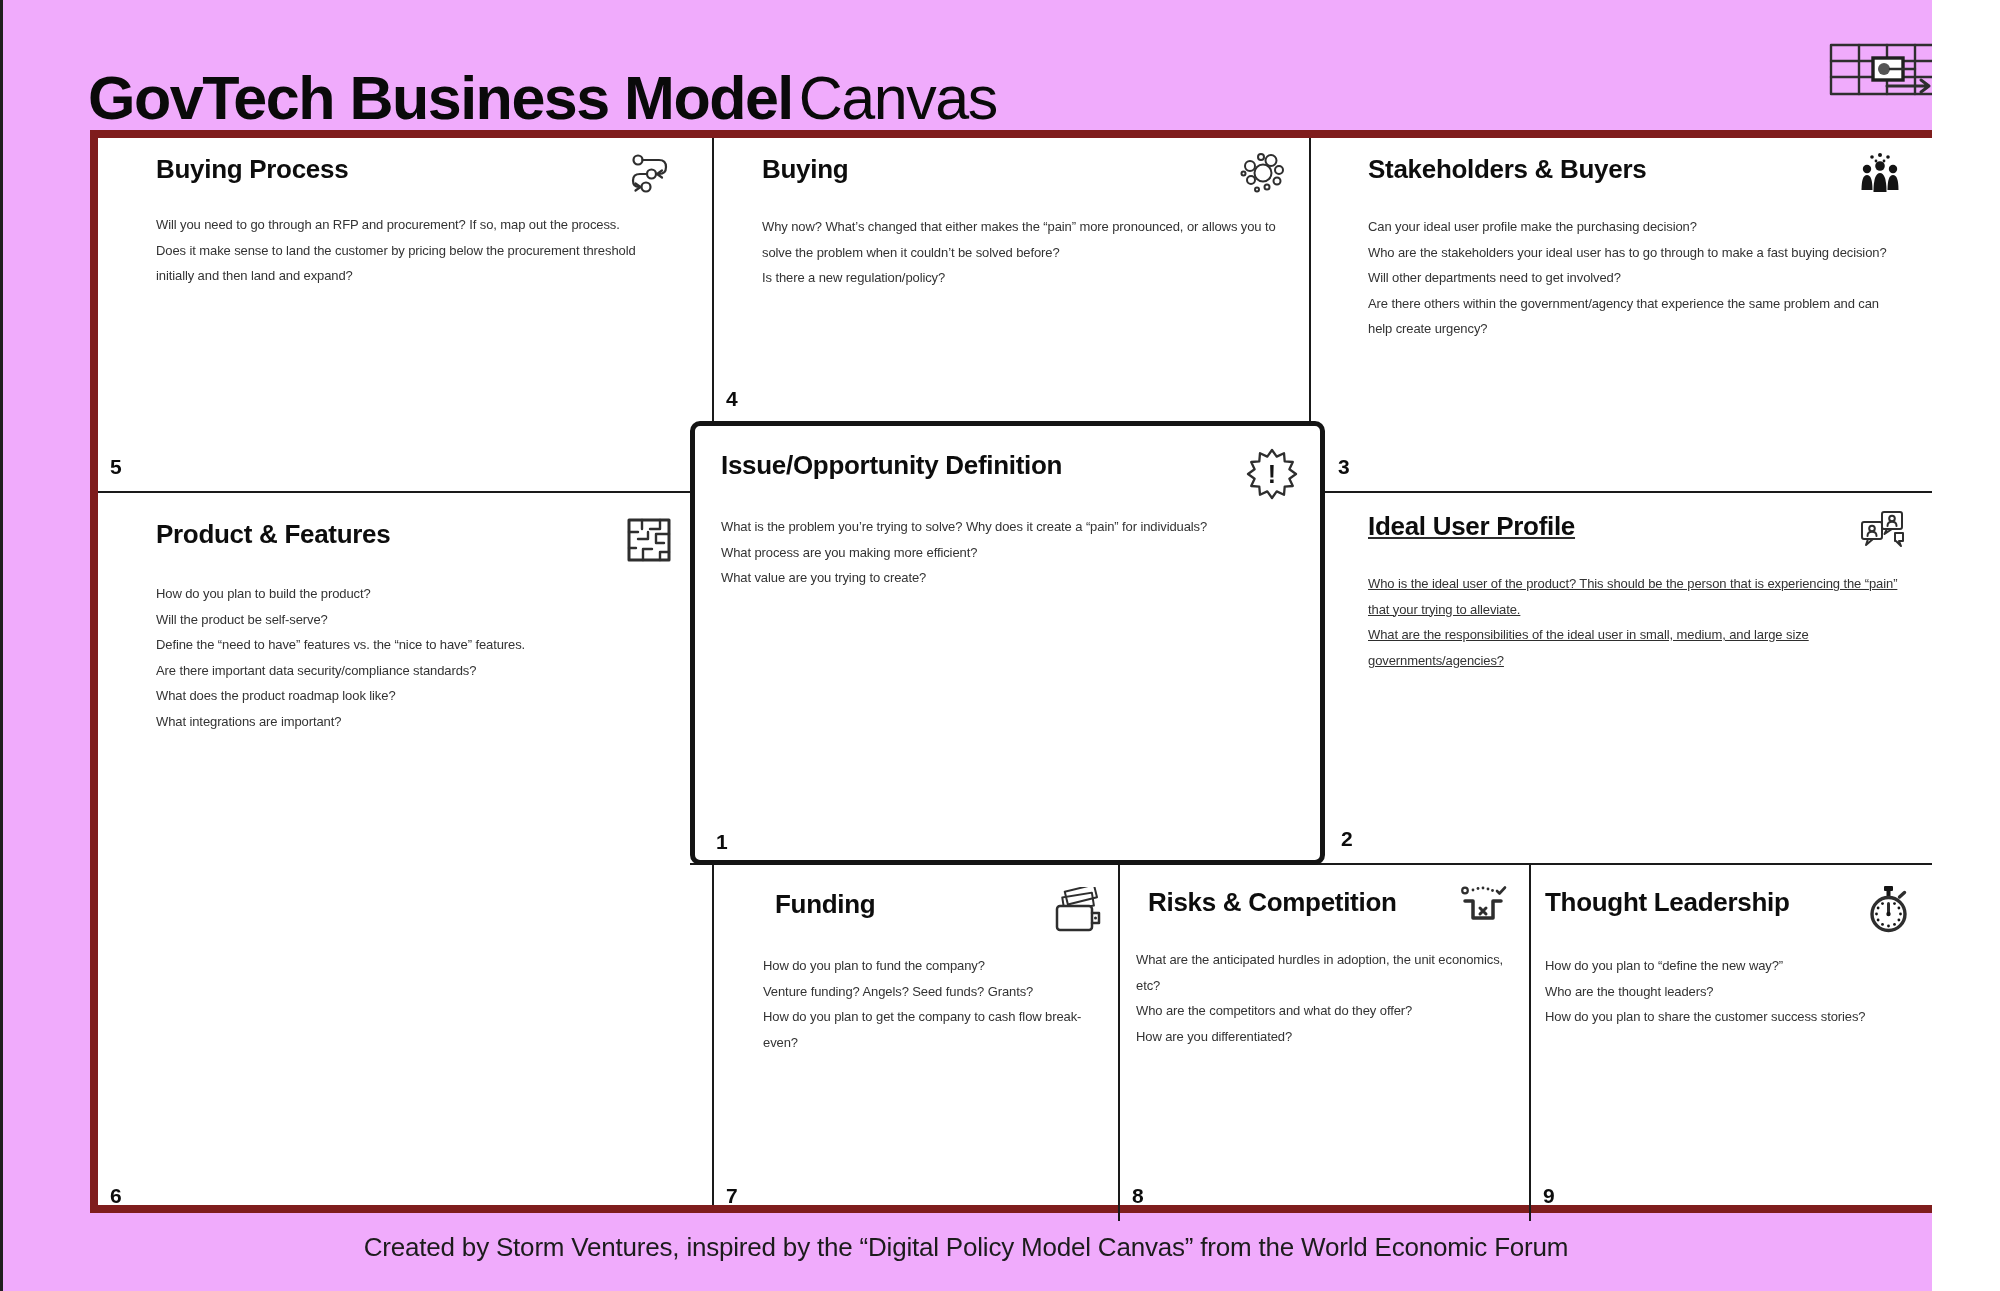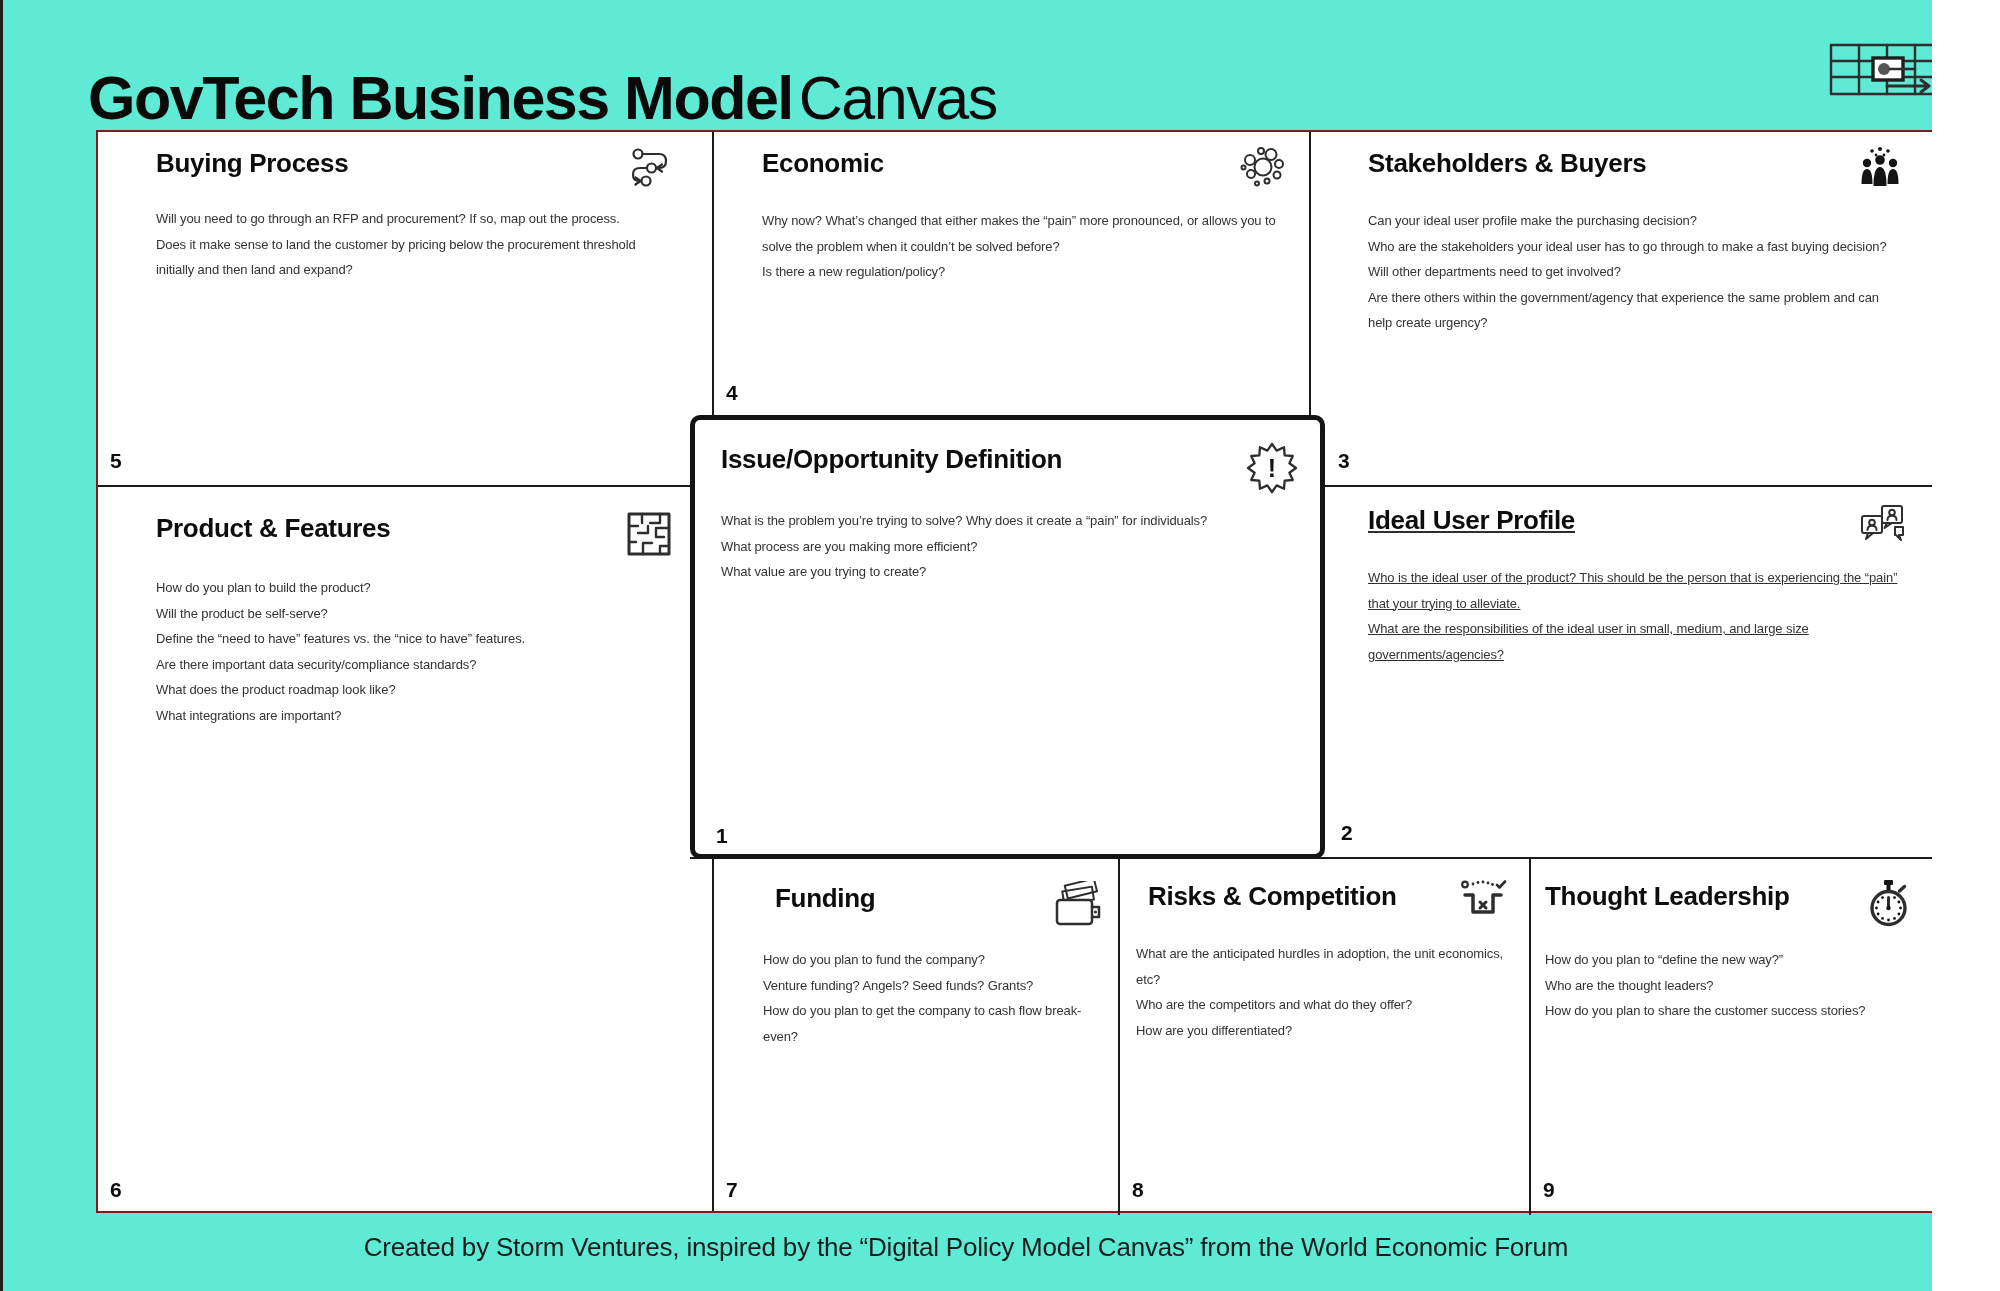--- a/index.html
+++ b/index.html
@@ -1,27 +1,27 @@
 <!DOCTYPE html>
 <html><head>
 <meta charset="utf-8">
 <style>
   html,body{margin:0;padding:0;background:#fff;}
-  .page{position:relative;width:1932px;height:1291px;background:#5eead4;
+  .page{position:relative;width:1932px;height:1291px;background:#f0abfc;
         font-family:"Liberation Sans",sans-serif;color:#2e2e2e;overflow:hidden;}
   .left-edge{position:absolute;left:0;top:0;width:3px;height:100%;background:#1f1f1f;}
   
   .hdr-title{position:absolute;left:88px;top:22px;font-size:61px;letter-spacing:-1.5px;
              color:#0a0a0a;white-space:nowrap;}
   .hdr-title .t-bold{font-weight:700;}
   .hdr-title .t-light{font-weight:400;margin-left:6px;}
   .hdr-logo{position:absolute;left:1828px;top:36px;}
   
-  .canvas{position:absolute;left:96px;top:130px;width:1855px;height:1083px;
-          border:2px solid #7f1d1d;border-radius:0;box-sizing:border-box;background:#fff;}
+  .canvas{position:absolute;left:90px;top:130px;width:1855px;height:1083px;
+          border:8px solid #7f1d1d;border-radius:0;box-sizing:border-box;background:#fff;}
   .ln{position:absolute;background:#1a1a1a;}
   .v1{left:614px;top:0;width:2px;height:100%;}
   .v2{left:1211px;top:0;width:2px;height:727px;}
   .h1{left:0;top:353px;width:100%;height:2px;}
   .h2{left:592px;top:725px;right:0;height:2px;}
   .v3{left:1020px;top:725px;width:2px;height:358px;}
   .v4{left:1431px;top:725px;width:2px;height:358px;}
   
   .cell{position:absolute;box-sizing:border-box;}
   .cell-head{display:flex;justify-content:space-between;align-items:flex-start;}
@@ -100,21 +100,21 @@
             </g>
           </svg>
         </span>
       </div>
       <p class="cell-body">Will you need to go through an RFP and procurement? If so, map out the process.
 Does it make sense to land the customer by pricing below the procurement threshold initially and then land and expand?</p>
     </section>
 
     <section class="cell cell-urgency">
       <div class="cell-head">
-        <h2 class="cell-title">Economic</h2>
+        <h2 class="cell-title">Buying</h2>
         <span class="cell-icon">
           <svg width="46" height="44" viewBox="0 0 46 44">
             <g class="ic" stroke-width="2">
               <circle cx="24" cy="21" r="8.5"></circle>
               <circle cx="11" cy="14" r="5"></circle>
               <circle cx="32" cy="8.5" r="5.5"></circle>
               <circle cx="40" cy="18" r="4"></circle>
               <circle cx="12" cy="28" r="4"></circle>
               <circle cx="22" cy="5" r="3"></circle>
               <circle cx="38" cy="29" r="3.5"></circle>

